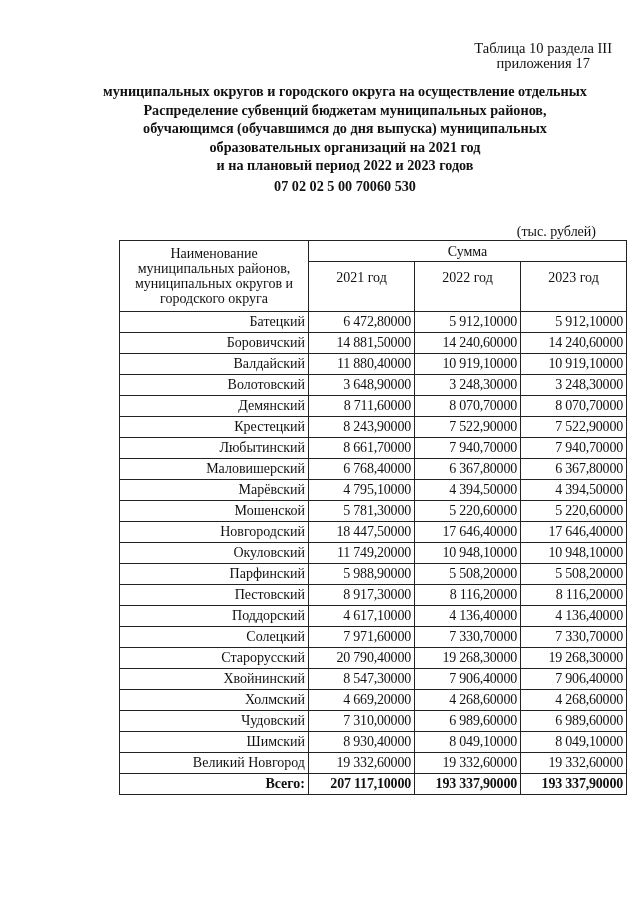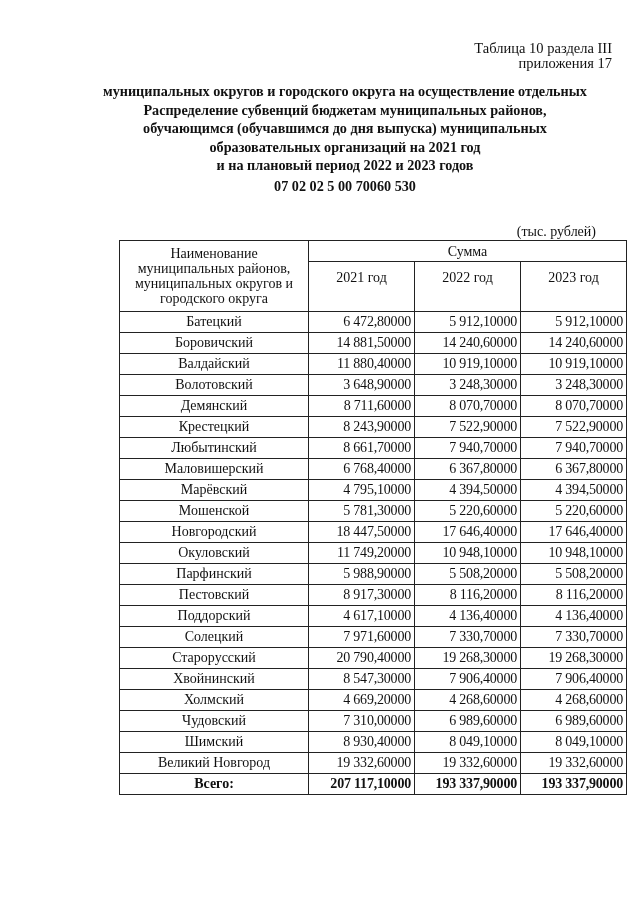--- a/index.html
+++ b/index.html
@@ -1,31 +1,31 @@
 <!DOCTYPE html>
 <html><head>
 <meta charset="utf-8">
 <style>
   html, body { margin: 0; padding: 0; background: #ffffff; }
   body { width: 640px; height: 904px; position: relative; overflow: hidden;
          font-family: "Liberation Serif", "DejaVu Serif", serif; color: #111; }
-  .ref { position: absolute; right: 28px; top: 41px; text-align: right;
+  .ref { position: absolute; right: 28px; top: 41px; text-align: center;
          font-size: 14.5px; line-height: 15px; }
   .title { position: absolute; left: 80px; width: 530px; top: 82px; text-align: center;
            font-weight: bold; font-size: 14.2px; line-height: 18.6px; }
   .title div { white-space: nowrap; }
   .units { position: absolute; right: 44px; top: 224px; font-size: 14px; }
   table { position: absolute; left: 87px; top: 240px; border-collapse: collapse;
           font-size: 14px; margin-left: 32px; }
   td, th { border: 1px solid #222; padding: 0 3px; height: 20px; font-weight: normal; }
   th { text-align: center; vertical-align: middle; line-height: 15px; }
   th.name { width: 182px; }
   th.yr { width: 99px; vertical-align: top; padding-top: 8px; height: 41px; }
   th.sum { height: 20px; }
-  td.n { text-align: center; white-space: nowrap; }
+  td.n { text-align: right; white-space: nowrap; }
   td.v { text-align: right; white-space: nowrap; letter-spacing: -0.2px; }
   tr.total td { font-weight: bold; }
 </style>
 </head>
 <body>
 
 <div class="ref">
   <div>Таблица 10 раздела III</div>
   <div>приложения 17</div>
 </div>

